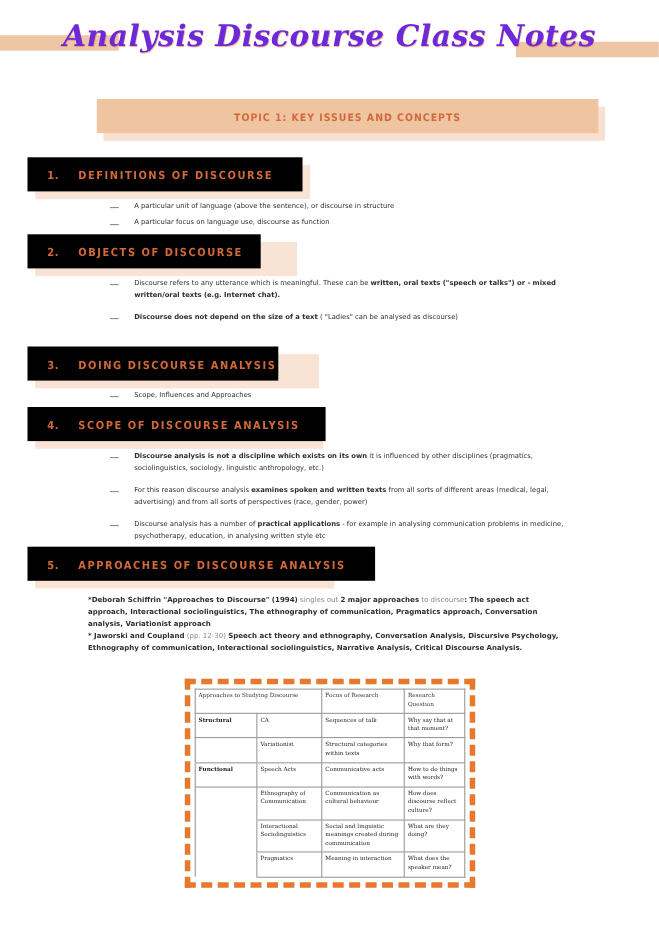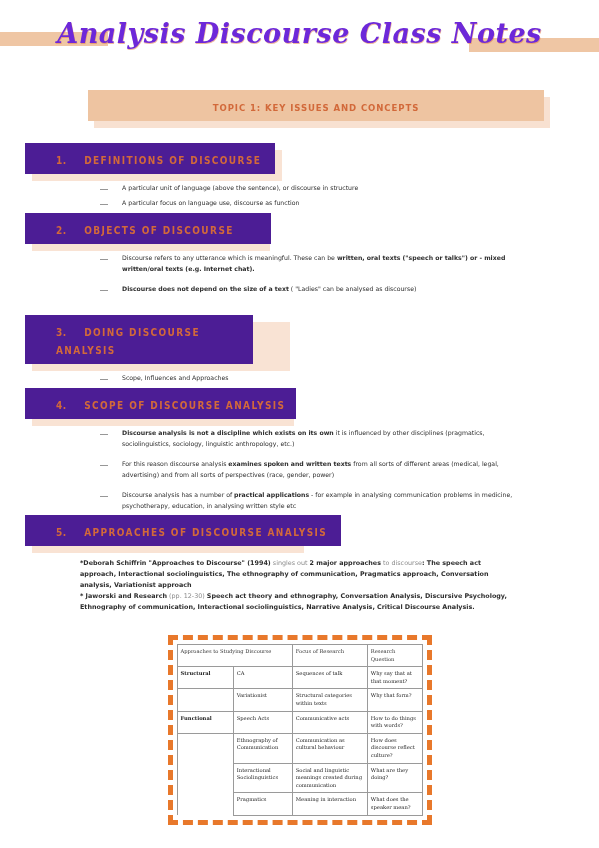--- a/index.html
+++ b/index.html
@@ -72,22 +72,22 @@
     margin-top: 21px;
   }
 
   
   .section-head-wrap {
     position: relative;
     margin: 0 0 0 25px;
   }
   .section-head {
     position: relative;
-    background: #4c1d95;
-    padding: 7px 0 6px 31px;
+    background: #000000;
+    padding: 7px 0 6px 18px;
     z-index: 2;
   }
   .section-head-shadow {
     position: absolute;
     left: 7px;
     top: 7px;
     height: 100%;
     background: #f9e3d4;
     z-index: 1;
   }
@@ -215,21 +215,21 @@
   <div class="bullet">
     <span class="dash"></span>
     <span class="btext">A particular unit of language (above the sentence), or discourse in structure</span>
   </div>
   <div class="bullet">
     <span class="dash"></span>
     <span class="btext">A particular focus on language use, discourse as function</span>
   </div>
 </div>
 
-<div class="section-head-wrap" style="margin-top:2px; width:246px;">
+<div class="section-head-wrap" style="margin-top:2px; width:212px;">
   <div class="section-head-shadow" style="width:238px;"></div>
   <div class="section-head">
     <span class="section-num">2.</span>
     <span class="section-title">OBJECTS OF DISCOURSE</span>
   </div>
 </div>
 <div class="bullets">
   <div class="bullet spaced">
     <span class="dash"></span>
     <span class="btext"><span>Discourse refers to any utterance which is meaningful. These can be </span><b>written, oral texts ("speech or talks") or - mixed written/oral texts (e.g. Internet chat).</b></span>
@@ -279,21 +279,21 @@
 <div class="section-head-wrap" style="width:316px;">
   <div class="section-head-shadow" style="width:272px;"></div>
   <div class="section-head">
     <span class="section-num">5.</span>
     <span class="section-title">APPROACHES OF DISCOURSE ANALYSIS</span>
   </div>
 </div>
 
 <div class="approaches-para">
   <b>*Deborah Schiffrin "Approaches to Discourse" (1994)</b><span class="light"> singles out </span><b>2 major approaches</b><span class="light"> to discourse</span><b>: The speech act approach, Interactional sociolinguistics, The ethnography of communication, Pragmatics approach, Conversation analysis, Variationist approach</b><br>
-  <b>* Jaworski and Research</b><span class="light"> (pp. 12-30) </span><b>Speech act theory and ethnography, Conversation Analysis, Discursive Psychology, Ethnography of communication, Interactional sociolinguistics, Narrative Analysis, Critical Discourse Analysis.</b>
+  <b>* Jaworski and Coupland</b><span class="light"> (pp. 12-30) </span><b>Speech act theory and ethnography, Conversation Analysis, Discursive Psychology, Ethnography of communication, Interactional sociolinguistics, Narrative Analysis, Critical Discourse Analysis.</b>
 </div>
 
 <div class="table-zone">
   <div class="table-frame">
     <table class="approach-table">
       <tbody>
           <tr>
         <td class="hdr col1 col2" colspan="2">Approaches to Studying Discourse</td>
         <td class="hdr col3">Focus of Research</td>
         <td class="hdr col4">Research Question</td>

